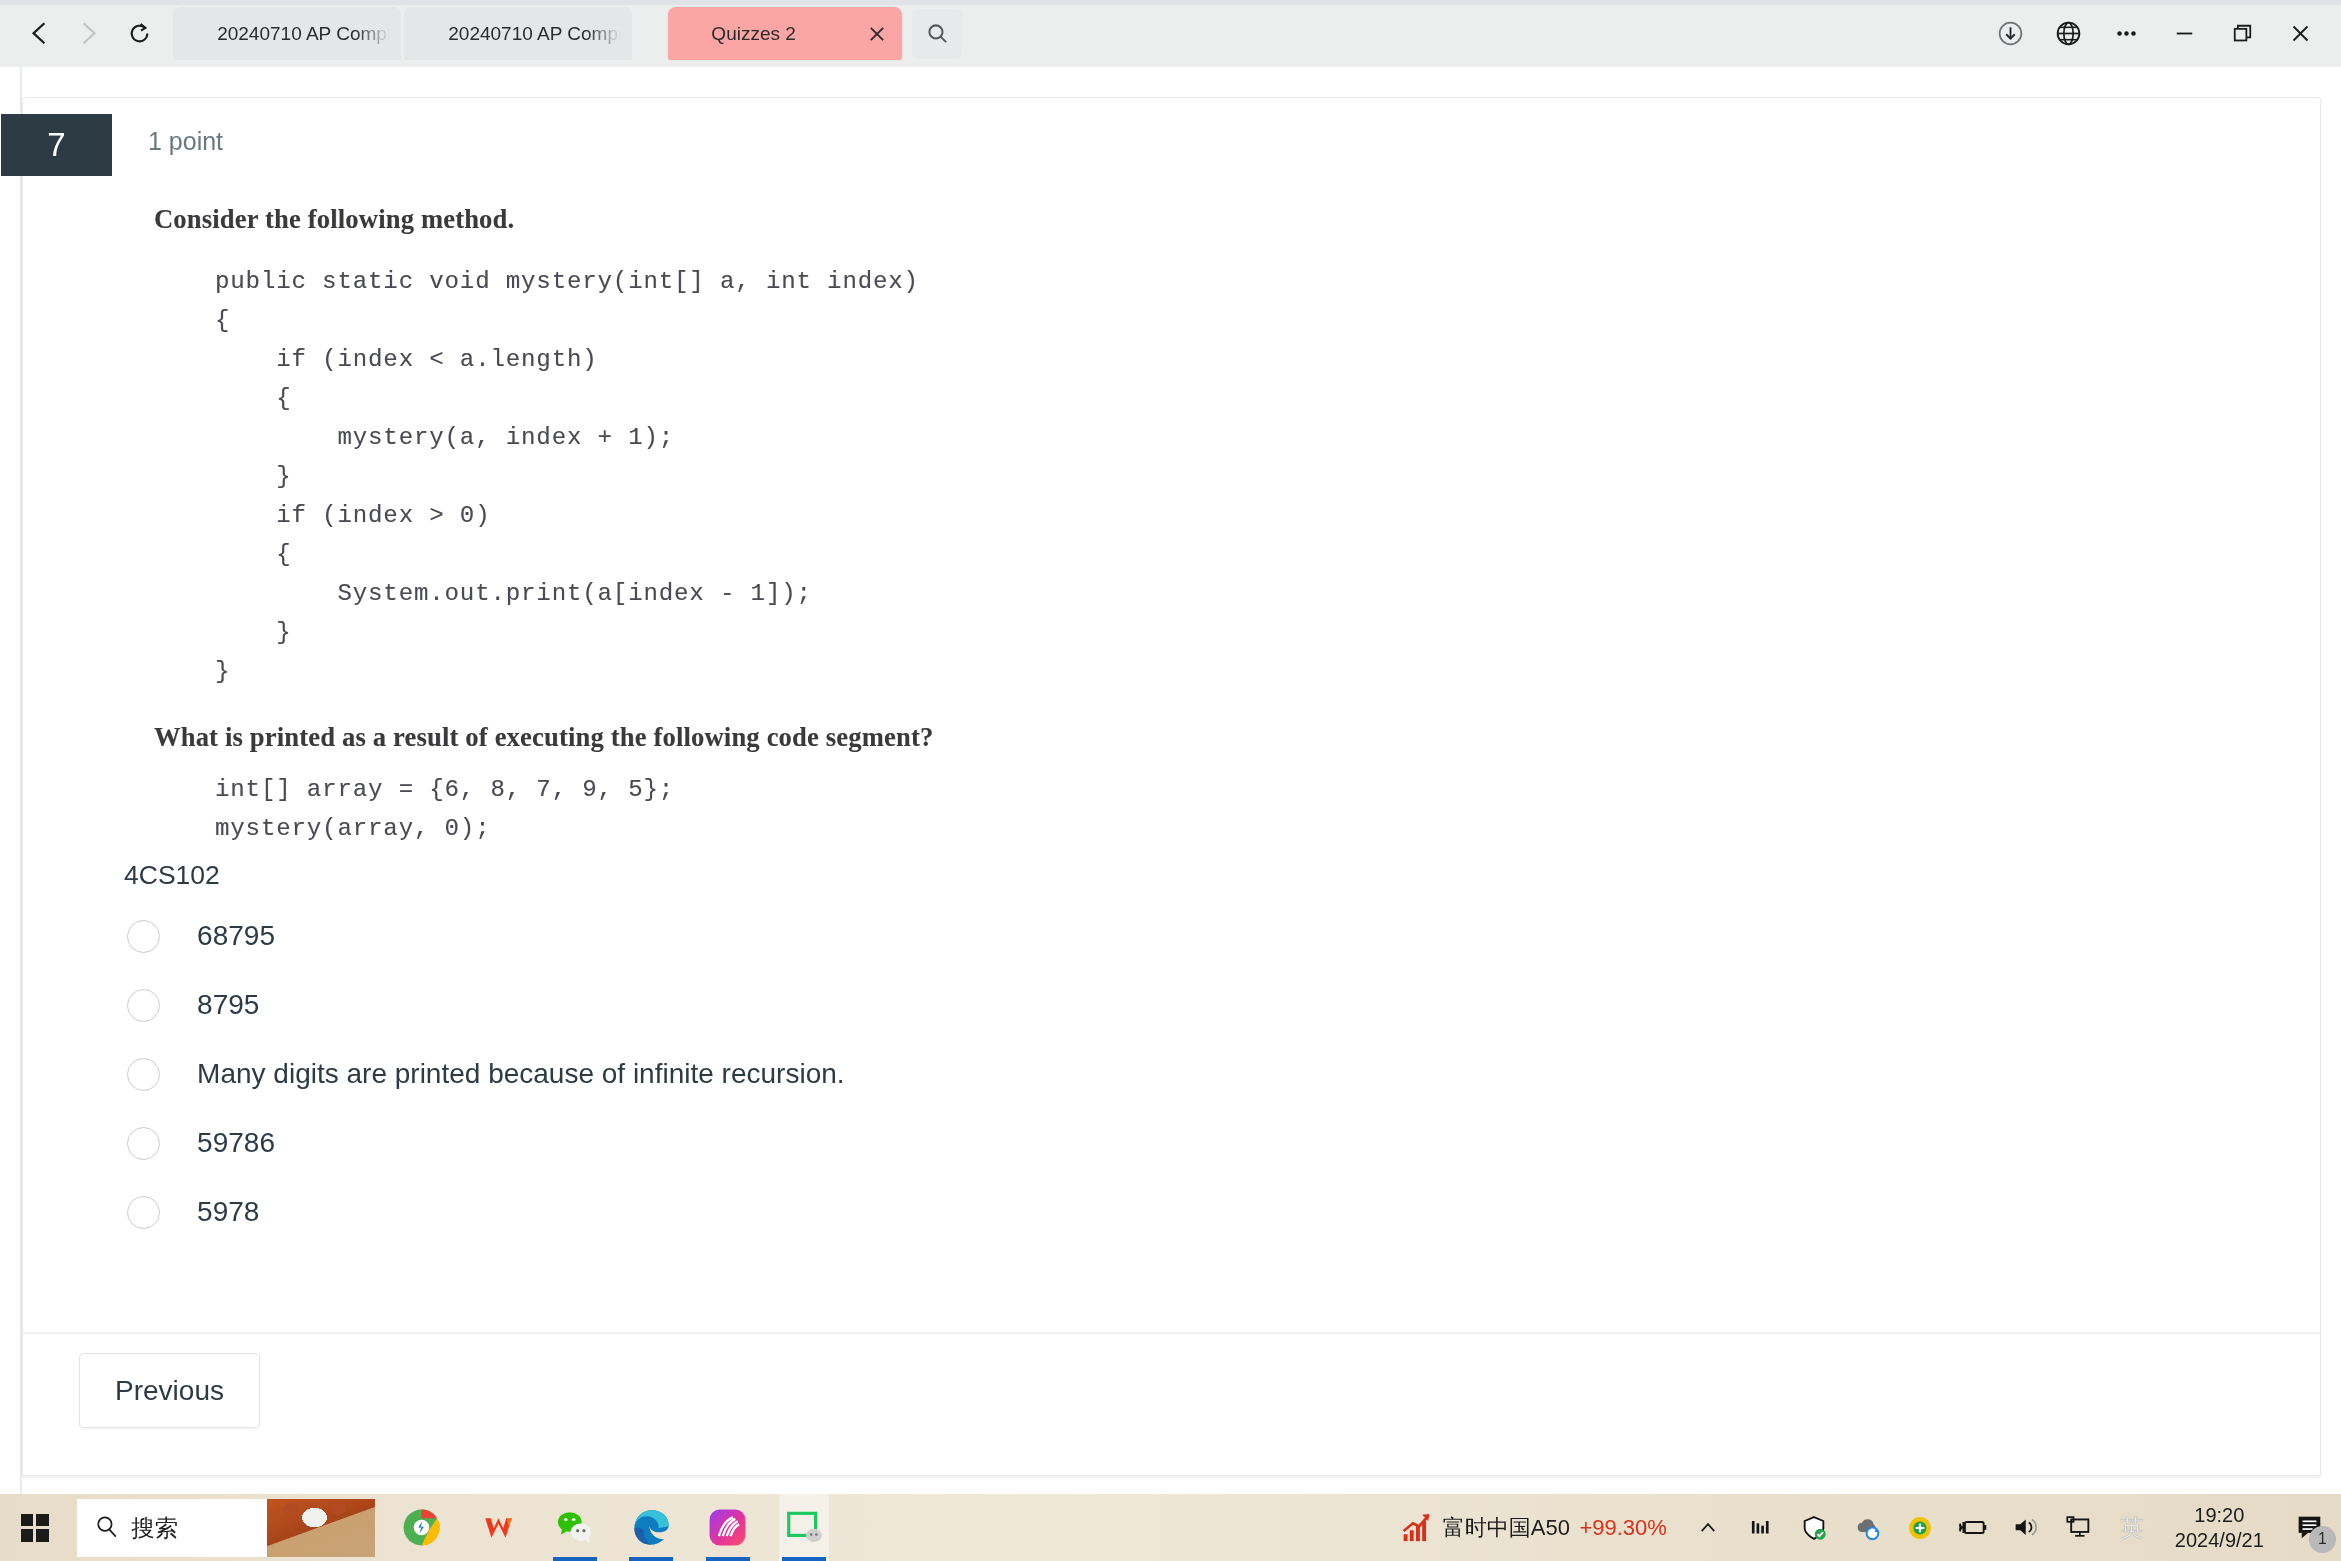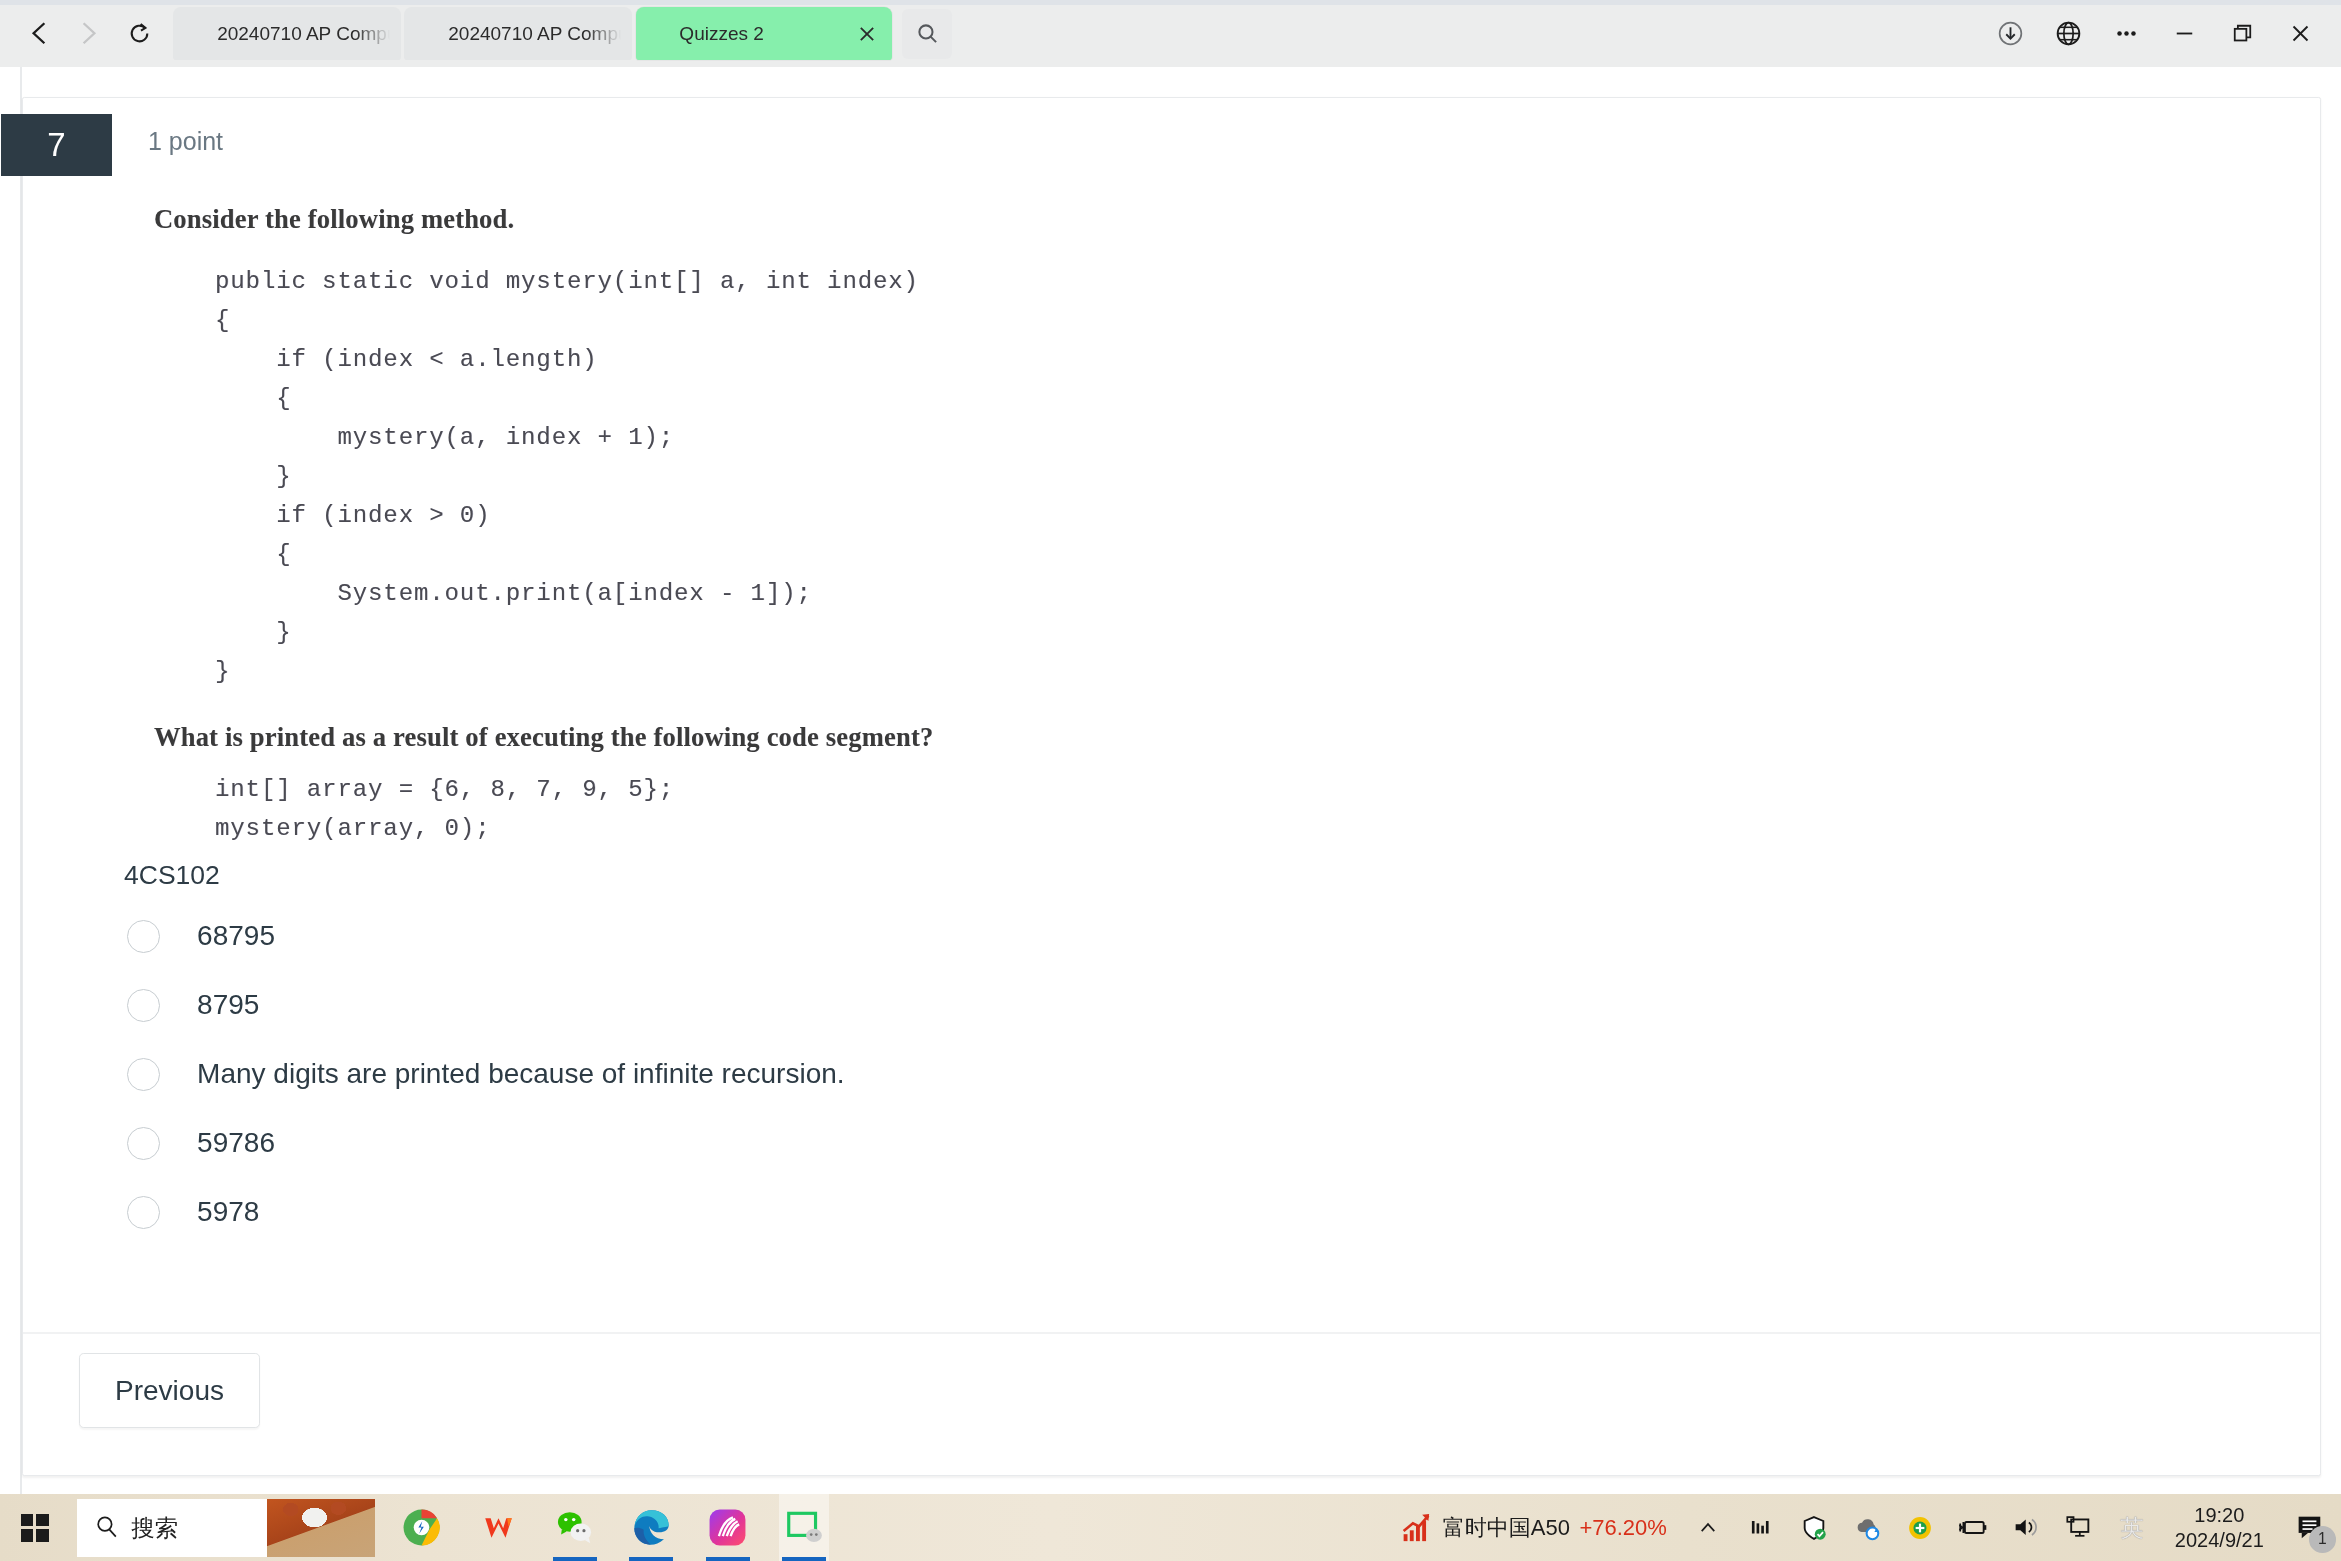--- a/index.html
+++ b/index.html
@@ -41,23 +41,24 @@
     background: #e4e6e7;
     border-radius: 7.8px 7.8px 3.1px 3.1px;
     display: flex; align-items: center;
     padding: 0 11px;
     margin-right: 3.1px;
     position: relative;
     overflow: hidden;
     align-self: center;
   }
   .tab.active {
-    background: #86efac;
-    width: 256px;
+    background: #fca5a5;
+    width: 234px;
     box-shadow: 0 0 0 0.8px rgba(0,0,0,0.04);
+    margin-left: 32px;
   }
   .tab-favicon {
     width: 23.4px; height: 23.4px; flex: 0 0 23.4px;
     margin-right: 9.4px;
     position: relative;
   }
   .tab-title {
     font-size: 19px;
     color: #2b2b2b;
     white-space: nowrap;
@@ -557,21 +558,21 @@
     <div class="stock">
       <svg width="34" height="34" viewBox="0 0 44 44">
         <rect x="6" y="30" width="5" height="9" fill="#d8301a"></rect>
         <rect x="14" y="25" width="5" height="14" fill="#d8301a"></rect>
         <rect x="22" y="19" width="5" height="20" fill="#d8301a"></rect>
         <rect x="30" y="13" width="5" height="26" fill="#d8301a"></rect>
         <polyline points="6,26 18,16 26,20 38,6" fill="none" stroke="#d8301a" stroke-width="3.4"></polyline>
         <polygon points="30,5 39,4 38,13" fill="#d8301a"></polygon>
       </svg>
       <span class="stock-name">富时中国A50</span>
-      <span class="stock-chg">+76.20%</span>
+      <span class="stock-chg">+99.30%</span>
     </div>
 
     <div class="tray-ico">
       <svg width="22" height="22" viewBox="0 0 28 28">
         <polyline points="6,18 14,9 22,18" fill="none" stroke="#1c1c1c" stroke-width="2.2"></polyline>
       </svg>
     </div>
     <div class="tray-ico">
       <svg width="26.5" height="26.5" viewBox="0 0 34 34">
         <rect x="5" y="9" width="3.4" height="16" fill="#141414"></rect>

